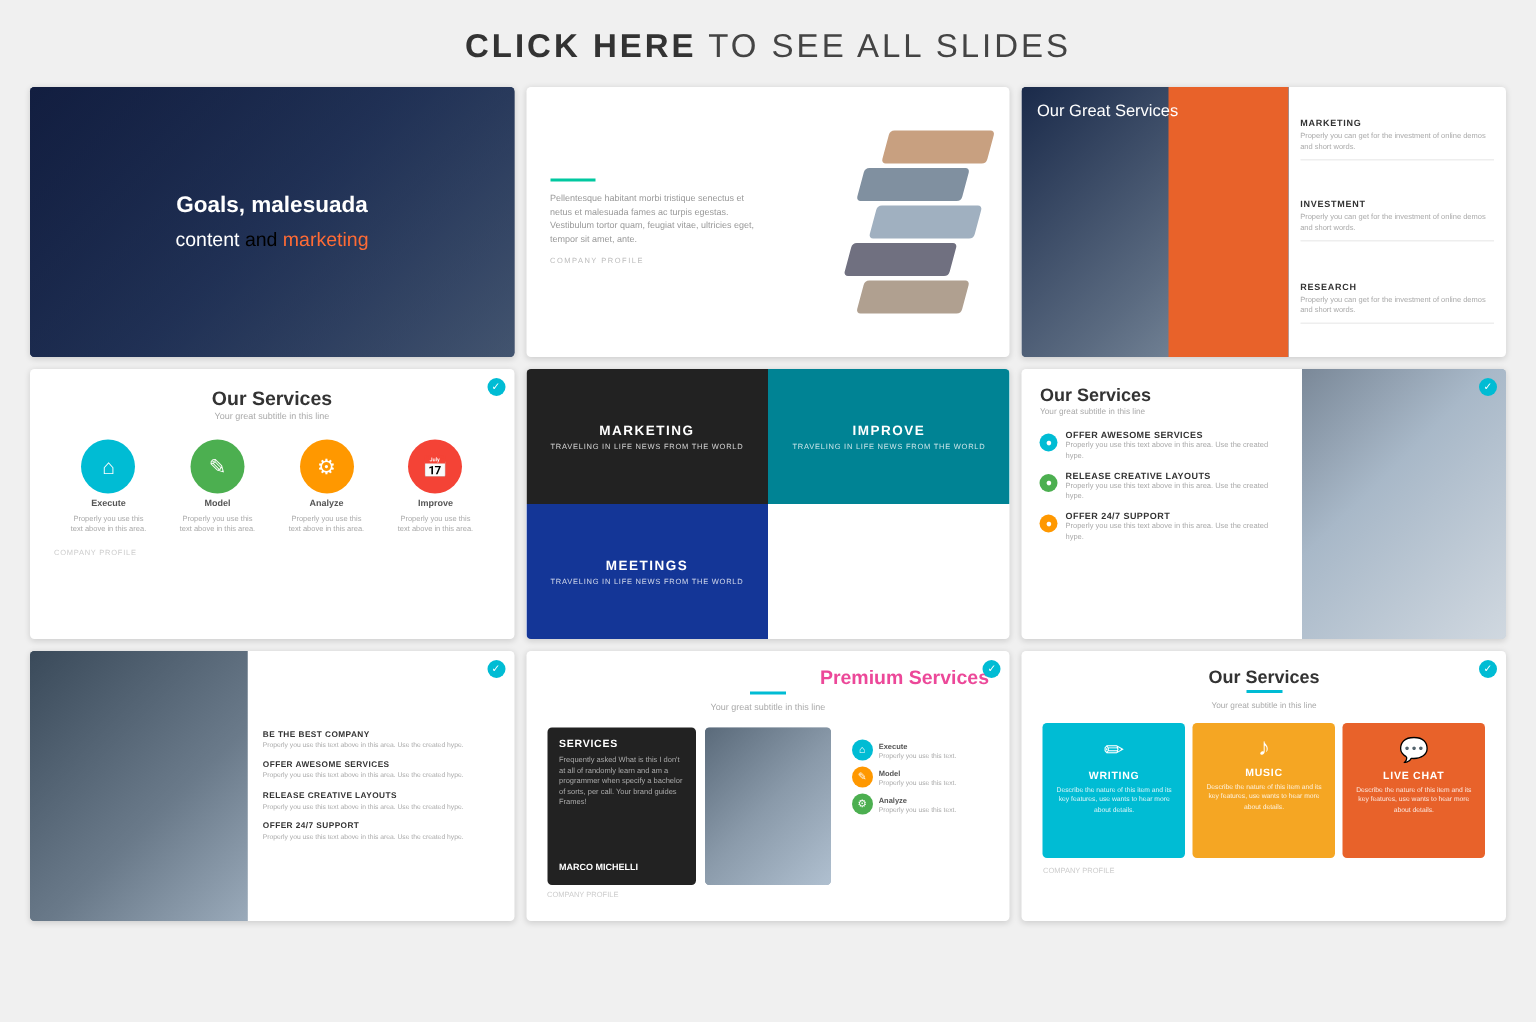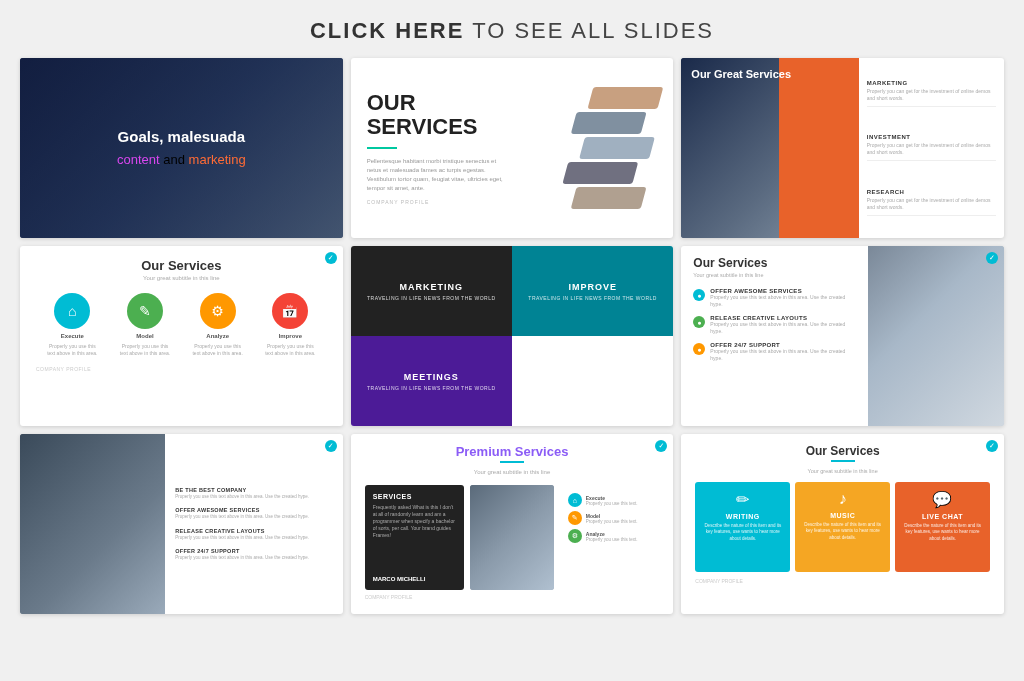--- a/index.html
+++ b/index.html
@@ -70,21 +70,21 @@
       font-size: 15px;
       color: #fff;
       font-weight: 600;
       line-height: 1.4;
       margin-bottom: 4px;
     }
     .slide-1-sub {
       font-size: 13px;
       line-height: 1.4;
     }
-    .slide-1-sub .green { color: #d946ef; }
+    .slide-1-sub .green { color: #ffffff; }
     .slide-1-sub .orange { color: #ff6b35; }
 
     
     .slide-2 {
       background: #fff;
       display: flex;
       align-items: center;
       padding: 16px;
     }
     .slide-2-left {
@@ -162,21 +162,21 @@
       background: #e8622a;
     }
     .slide-3-content {
       position: absolute;
       top: 10px; left: 10px;
       z-index: 3;
       color: #fff;
     }
     .slide-3-title-text {
       font-size: 11px;
-      font-weight: 700;
+      font-weight: 400;
       line-height: 1.2;
     }
     .slide-3-right {
       width: 45%;
       padding: 8px;
       display: flex;
       flex-direction: column;
       justify-content: space-around;
     }
     .slide-3-item {
@@ -291,21 +291,21 @@
     .s5-cell-sub {
       font-size: 5px;
       color: rgba(255,255,255,0.8);
       text-align: center;
       text-transform: uppercase;
       letter-spacing: 0.5px;
     }
     .s5-dark { background: #222; }
     .s5-yellow { background: #c8a020; }
     .s5-teal { background: #00bcd4; position: relative; }
-    .s5-olive { background: #6d28d9; }
+    .s5-olive { background: #1d4ed8; }
     .s5-photo-overlay {
       position: absolute; inset: 0;
       background: rgba(0,0,0,0.3);
     }
     .s5-content { position: relative; z-index: 2; text-align: center; }
 
     
     .slide-6 {
       background: #fff;
       display: flex;
@@ -406,22 +406,22 @@
     }
 
     
     .slide-8 {
       background: #fff;
       padding: 10px 14px;
     }
     .slide-8-title {
       font-size: 13px;
       font-weight: 700;
-      color: #8b5cf6;
-      text-align: center;
+      color: #ec4899;
+      text-align: right;
       margin-bottom: 2px;
     }
     .slide-8-sub {
       font-size: 6px;
       color: #aaa;
       text-align: center;
       margin-bottom: 10px;
     }
     .slide-8-cards {
       display: flex;
@@ -617,23 +617,20 @@
     <div class="slide-1-content">
       <div class="slide-1-title">Goals, malesuada</div>
       <div class="slide-1-sub">
         <span class="green">content</span><span> and </span><span class="orange">marketing</span>
       </div>
     </div>
   </div>
 
   <div class="slide slide-2">
     <div class="slide-2-left">
-      <div class="slide-2-title">
-        <span>OUR</span><br><span>SERVICES</span>
-      </div>
       <div class="slide-2-line"></div>
       <div class="slide-2-text">Pellentesque habitant morbi tristique senectus et netus et malesuada fames ac turpis egestas. Vestibulum tortor quam, feugiat vitae, ultricies eget, tempor sit amet, ante.</div>
       <div class="slide-2-company">COMPANY PROFILE</div>
     </div>
     <div class="slide-2-right">
       <div class="diagonal-images">
         <div class="diag-strip"></div>
         <div class="diag-strip"></div>
         <div class="diag-strip"></div>
         <div class="diag-strip"></div>

